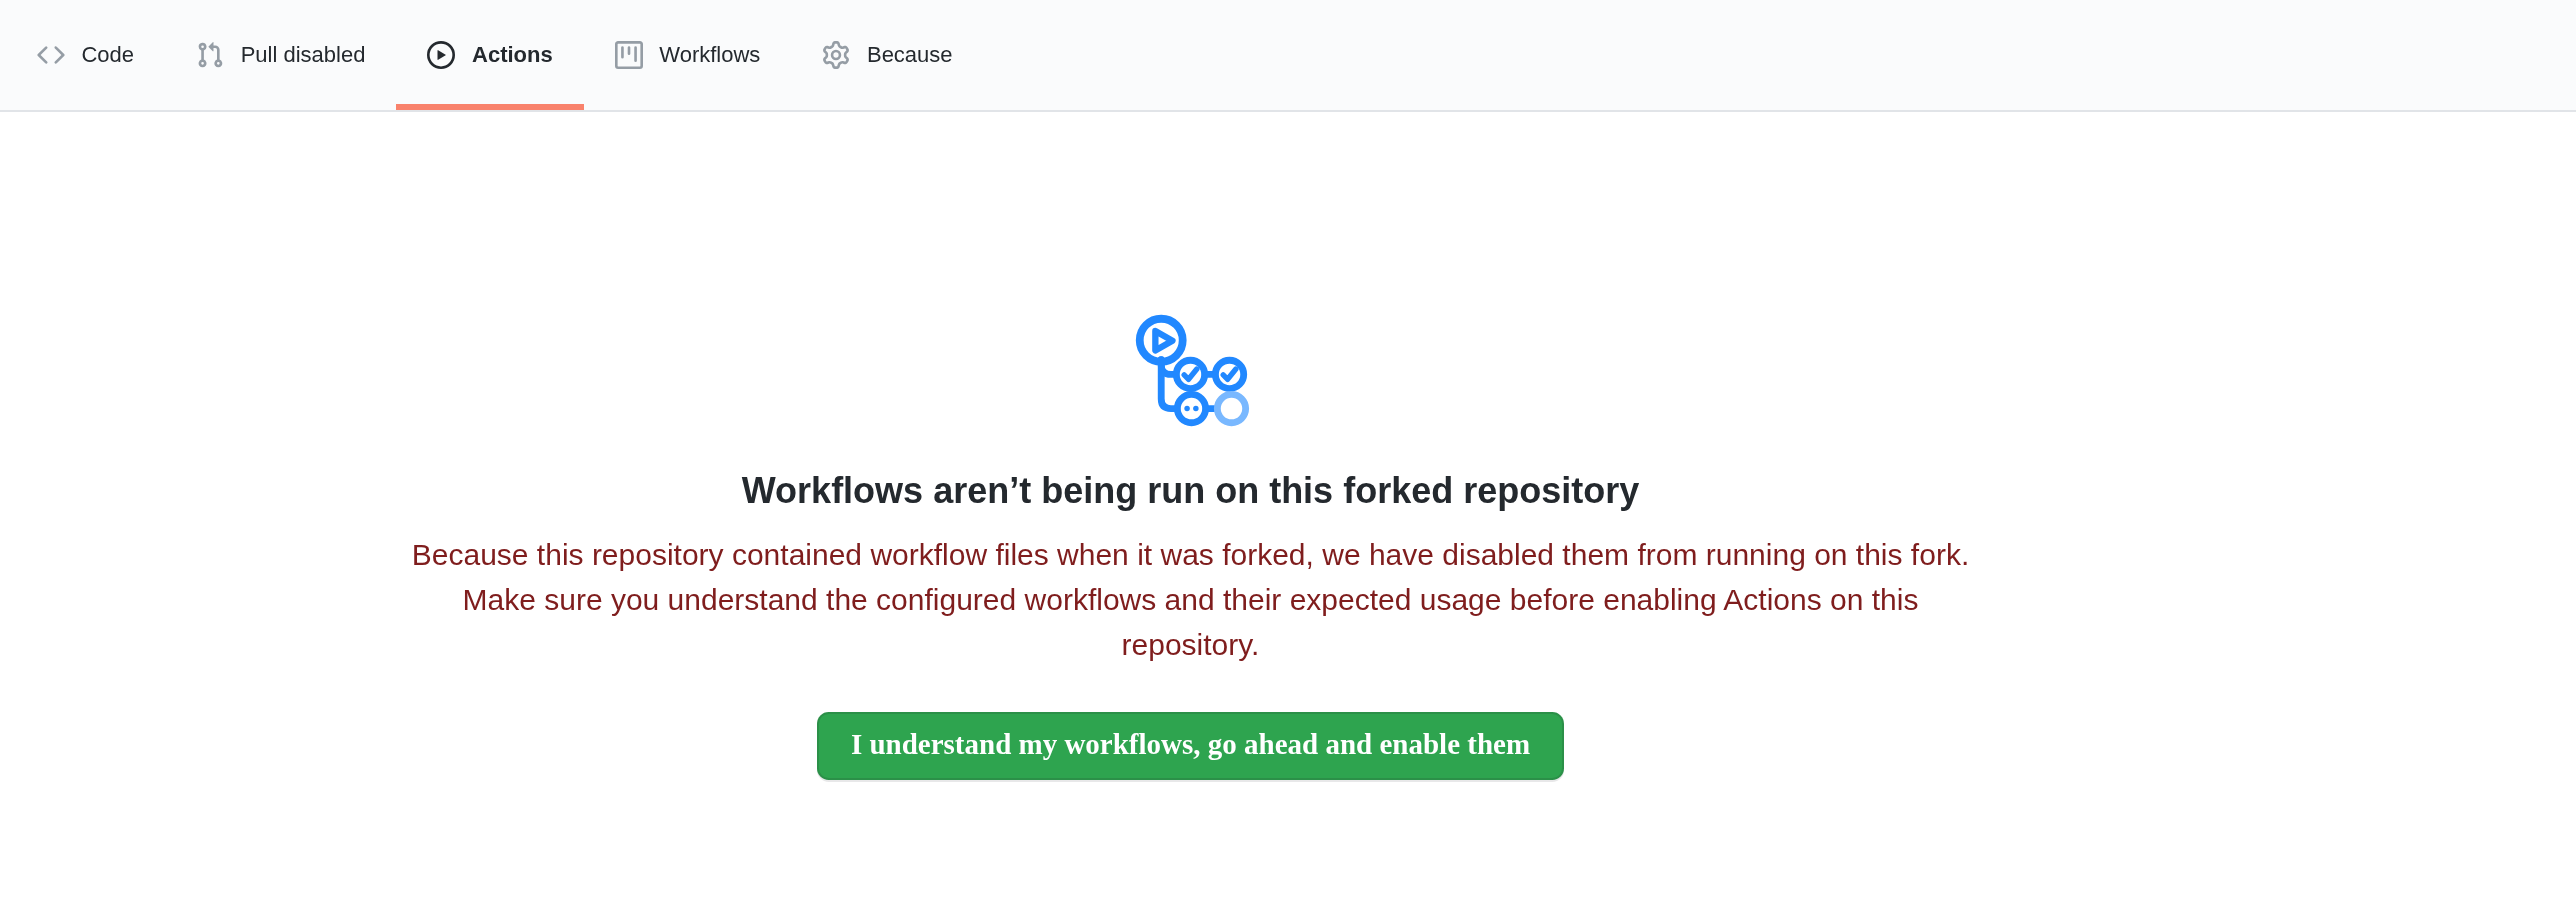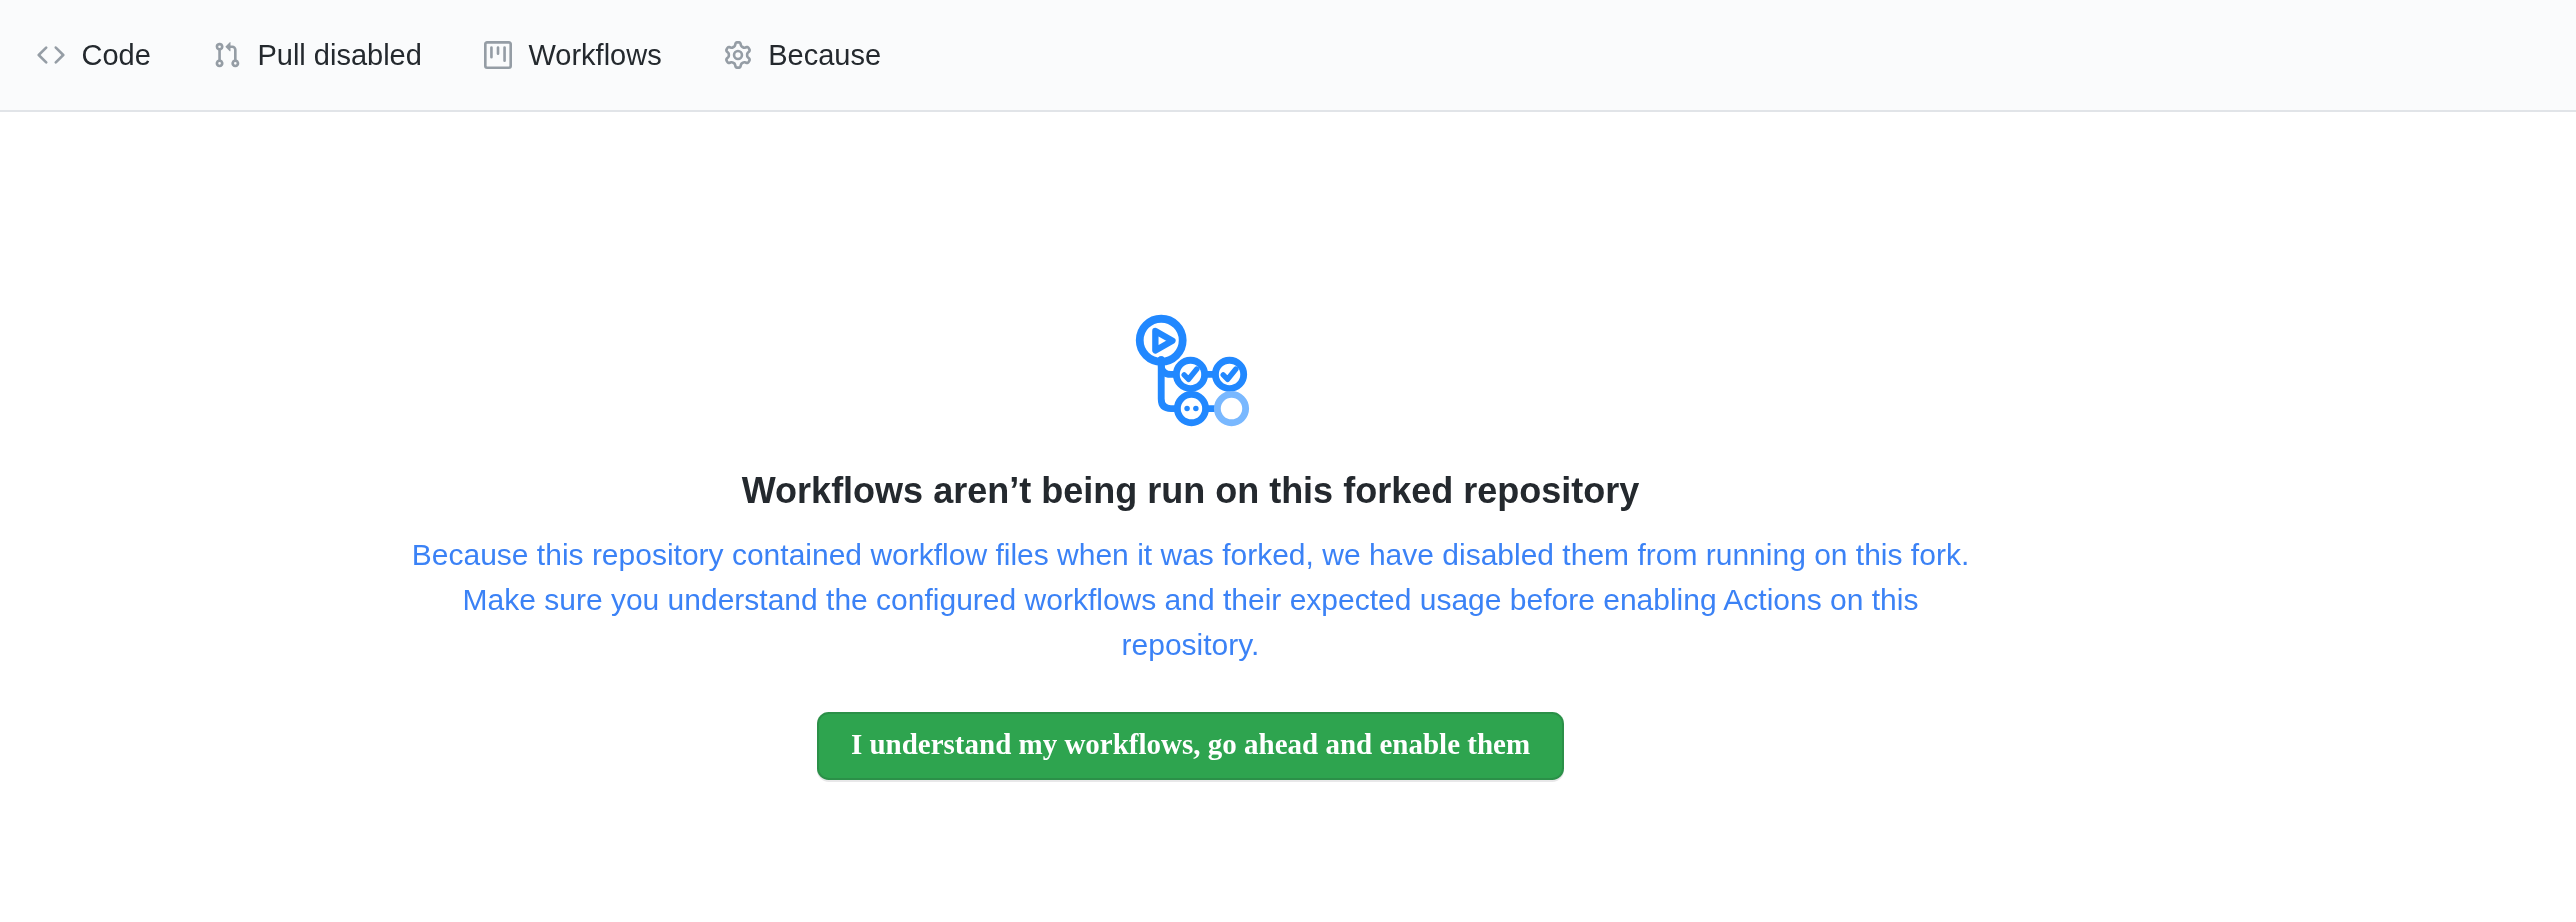--- a/index.html
+++ b/index.html
@@ -18,21 +18,21 @@
     border-bottom: 2px solid #e1e4e8;
     display: flex;
     align-items: stretch;
     padding-left: 5.9px;
   }
   .repo-tab {
     display: flex;
     align-items: center;
     gap: 16.6px;
     padding: 0 31px;
-    font-size: 29px;
+    font-size: 22px;
     color: #24292e;
     text-decoration: none;
     cursor: pointer;
     white-space: nowrap;
   }
   .repo-tab .tab-icon { width: 28px; height: 28px; display: block; fill: #959da5; }
   .repo-tab.selected {
     font-weight: bold;
     box-shadow: inset 0 -5.9px 0 0 #f9826c;
   }
@@ -52,21 +52,21 @@
     font-size: 36px;
     line-height: 55px;
     font-weight: bold;
     color: #24292e;
   }
   .bs-desc {
     margin: 13.7px auto 0;
     max-width: 1583px;
     font-size: 30px;
     line-height: 45px;
-    color: #3b82f6;
+    color: #7f1d1d;
   }
   .bs-button {
     display: inline-block;
     margin-top: 45px;
     padding: 16.6px 32px 18.6px;
     background: #2ea44f;
     border: 2px solid rgba(27, 31, 35, 0.15);
     border-radius: 11.7px;
     color: #ffffff;
     font-size: 29px;
@@ -96,20 +96,26 @@
     <span>Code</span>
   </a>
 
   <a class="repo-tab">
     <svg class="tab-icon" viewBox="0 0 16 16" aria-hidden="true">
       <path d="M1.5 3.25a2.25 2.25 0 1 1 3 2.122v5.256a2.251 2.251 0 1 1-1.5 0V5.372A2.25 2.25 0 0 1 1.5 3.25Zm5.677-.177L9.573.677A.25.25 0 0 1 10 .854V2.5h1A2.5 2.5 0 0 1 13.5 5v5.628a2.251 2.251 0 1 1-1.5 0V5a1 1 0 0 0-1-1h-1v1.646a.25.25 0 0 1-.427.177L7.177 3.427a.25.25 0 0 1 0-.354ZM3.75 2.5a.75.75 0 1 0 0 1.5.75.75 0 0 0 0-1.5Zm0 9.5a.75.75 0 1 0 0 1.5.75.75 0 0 0 0-1.5Zm8.25.75a.75.75 0 1 0 1.5 0 .75.75 0 0 0-1.5 0Z"></path>
     </svg>
     <span>Pull disabled</span>
   </a>
 
+  <a class="repo-tab selected">
+    <svg class="tab-icon" viewBox="0 0 16 16" aria-hidden="true">
+      <path d="M8 0a8 8 0 1 1 0 16A8 8 0 0 1 8 0ZM1.5 8a6.5 6.5 0 1 0 13 0 6.5 6.5 0 0 0-13 0Zm4.879-2.773 4.264 2.559a.25.25 0 0 1 0 .428l-4.264 2.559A.25.25 0 0 1 6 10.559V5.442a.25.25 0 0 1 .379-.215Z"></path>
+    </svg>
+    <span>Actions</span>
+  </a>
 
   <a class="repo-tab">
     <svg class="tab-icon" viewBox="0 0 16 16" aria-hidden="true">
       <path d="M1.75 0h12.5C15.216 0 16 .784 16 1.75v12.5A1.75 1.75 0 0 1 14.25 16H1.75A1.75 1.75 0 0 1 0 14.25V1.75C0 .784.784 0 1.75 0ZM1.5 1.75v12.5c0 .138.112.25.25.25h12.5a.25.25 0 0 0 .25-.25V1.75a.25.25 0 0 0-.25-.25H1.75a.25.25 0 0 0-.25.25ZM11.75 3a.75.75 0 0 1 .75.75v7.5a.75.75 0 0 1-1.5 0v-7.5a.75.75 0 0 1 .75-.75Zm-8.25.75a.75.75 0 0 1 1.5 0v5.5a.75.75 0 0 1-1.5 0ZM8 3a.75.75 0 0 1 .75.75v3.5a.75.75 0 0 1-1.5 0v-3.5A.75.75 0 0 1 8 3Z"></path>
     </svg>
     <span>Workflows</span>
   </a>
 
   <a class="repo-tab">
     <svg class="tab-icon" viewBox="0 0 16 16" aria-hidden="true">

